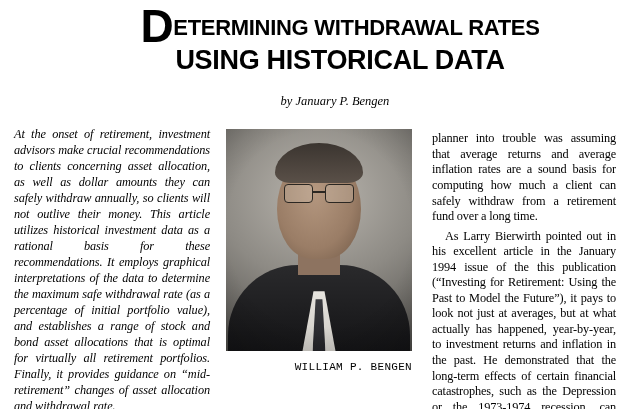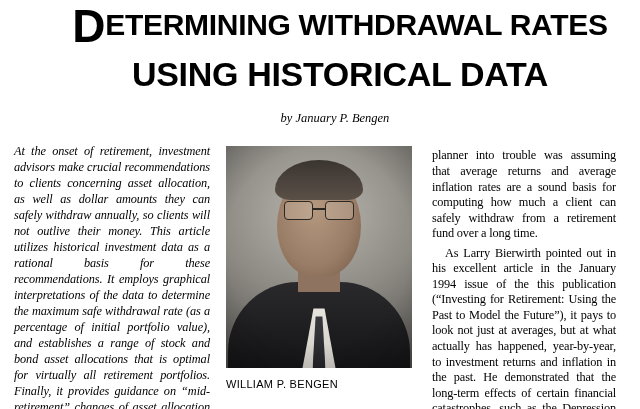--- a/index.html
+++ b/index.html
@@ -31,32 +31,32 @@
     font-family: "Liberation Sans", sans-serif;
     font-weight: bold;
     letter-spacing: -0.3px;
     line-height: 1.02;
   }
   .title-line-1 {
     font-size: 30px;
     white-space: nowrap;
   }
   .title-line-2 {
-    font-size: 34px;
+    font-size: 27px;
     white-space: nowrap;
-    margin-top: 12px;
+    margin-top: 2px;
   }
   .dropcap {
     font-size: 46px;
     line-height: 0.8;
     vertical-align: -7px;
     margin-right: 0px;
   }
   .smallcaps-rest {
-    font-size: 30px;
+    font-size: 22px;
   }
 
   .byline {
     text-align: center;
     font-family: "Liberation Serif", serif;
     font-style: italic;
     font-size: 12.5px;
     margin-top: 20px;
     padding-left: 30px;
   }
@@ -207,24 +207,24 @@
     height: 1.6px;
     background: #2b2722;
   }
   .photo .vignette {
     position: absolute;
     inset: 0;
     background: radial-gradient(ellipse 90% 80% at 50% 45%, rgba(0,0,0,0) 55%, rgba(0,0,0,0.30) 100%);
   }
 
   .caption {
-    font-family: Liberation Sans, sans-serif;
+    font-family: Liberation Mono, monospace;
     font-size: 11px;
     letter-spacing: 0.3px;
-    text-align: left;
+    text-align: right;
     margin-top: 10px;
   }
 </style>
 </head>
 <body>
 
 <div class="page">
 
   <div class="title-block">
     <div class="title-line title-line-1"><span class="dropcap">D</span><span class="smallcaps-rest">ETERMINING WITHDRAWAL RATES</span></div>

